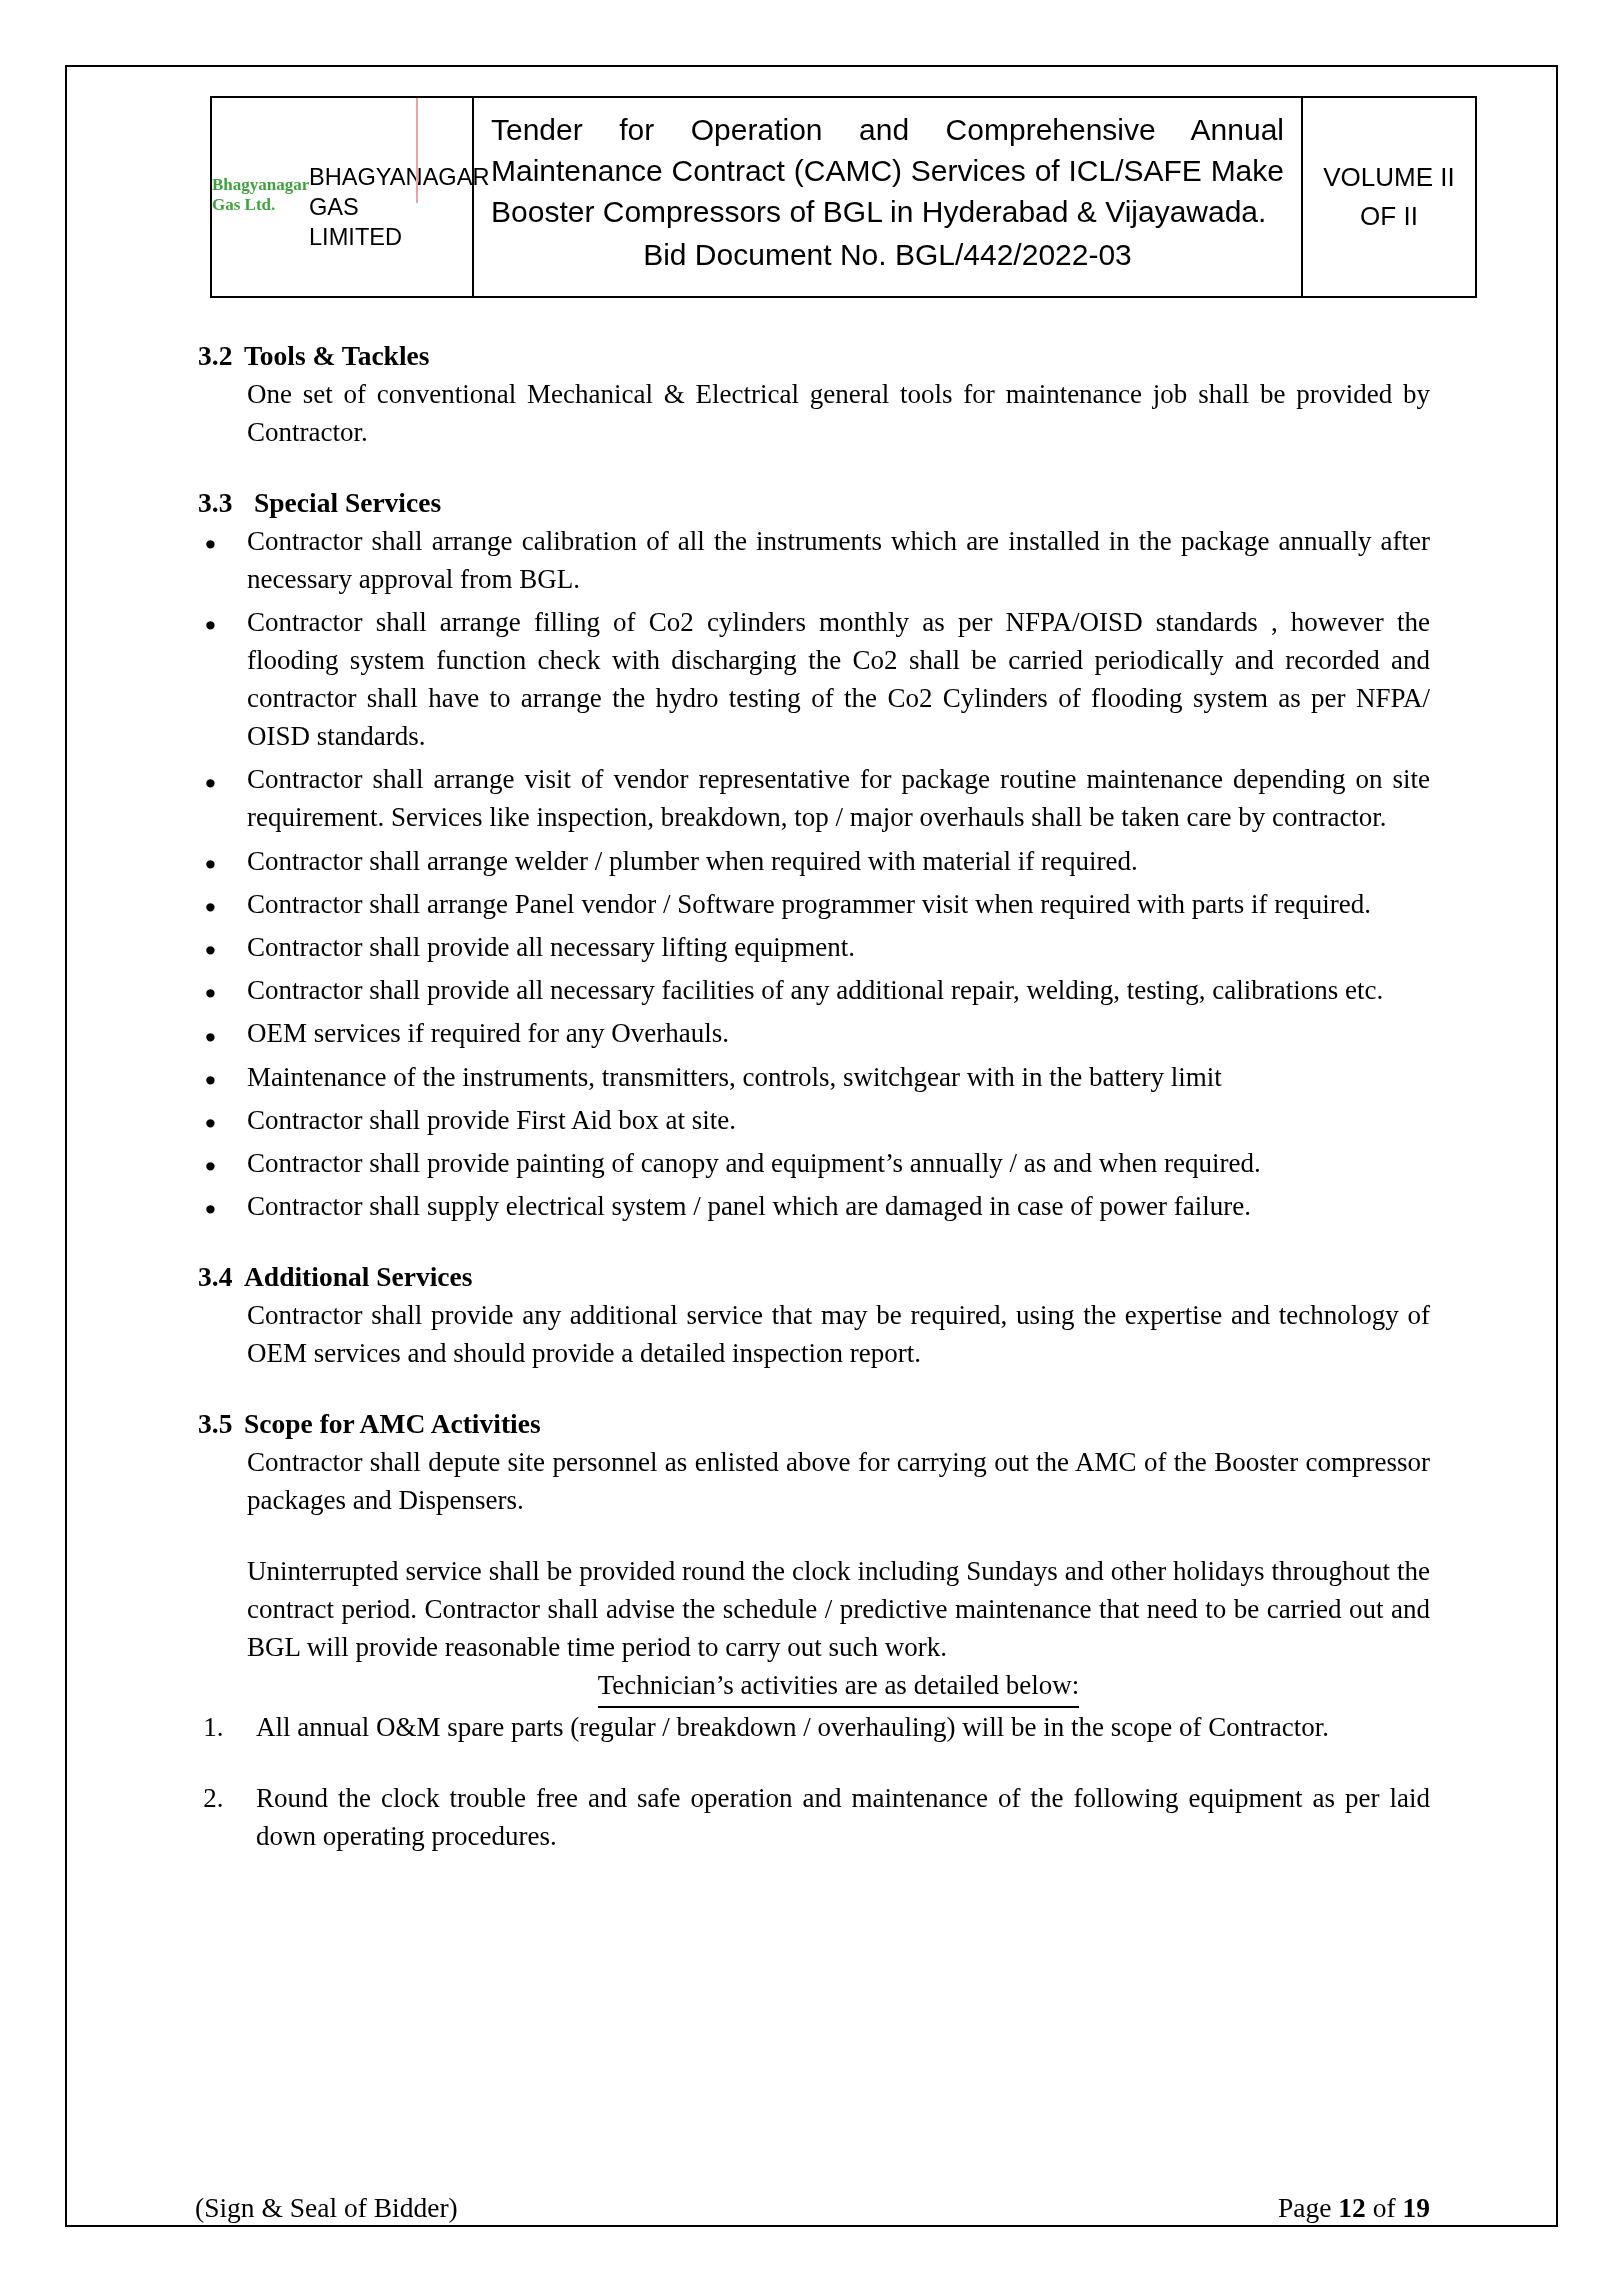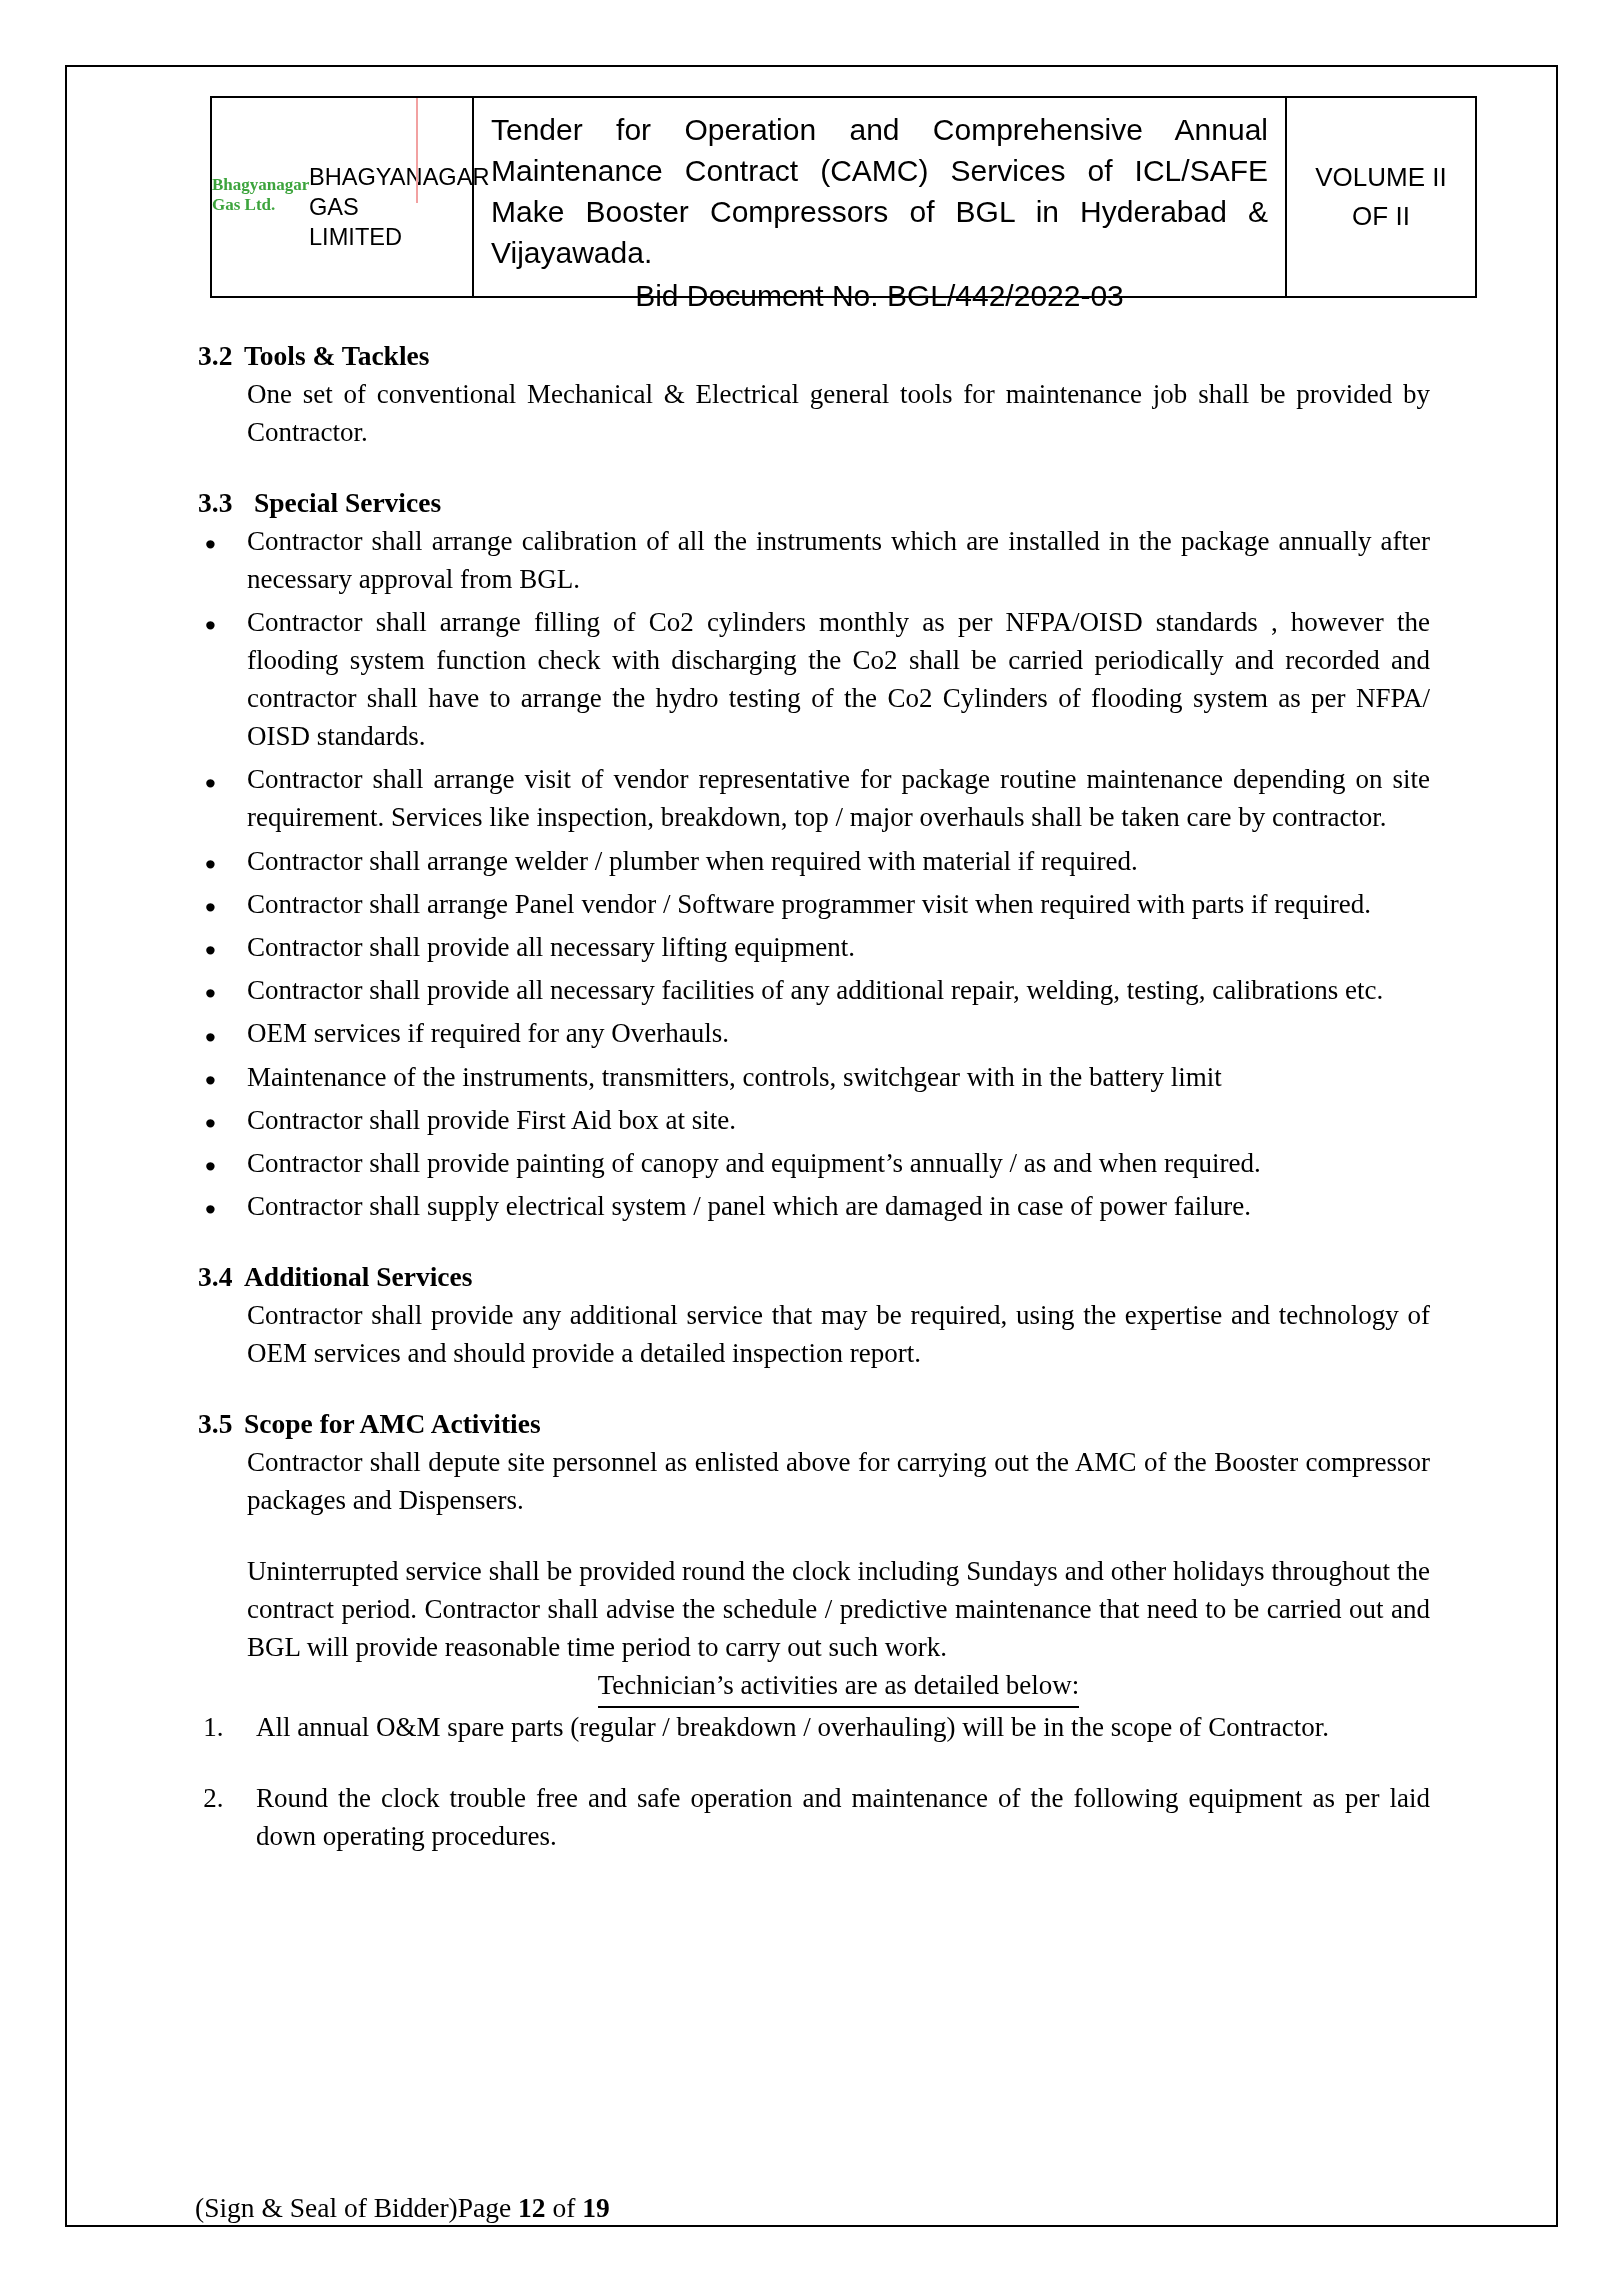--- a/index.html
+++ b/index.html
@@ -15,21 +15,21 @@
   .cell-logo{width:262px;border-right:2.6px solid #000;position:relative;
              display:flex;flex-direction:row;align-items:center;
              font-family:"Liberation Sans",sans-serif;}
   .redline{position:absolute;left:204px;top:0;width:2px;height:105px;background:#f2a1a1;}
   .logo-caption{font-size:17px;font-weight:bold;color:#3da43d;margin-top:-3.9px;font-family:"Liberation Serif",serif;}
   .company{font-size:23.6px;line-height:30px;text-align:left;margin-top:20px;letter-spacing:0px;}
   .cell-title{flex:1;border-right:2.6px solid #000;padding:10.5px 17px 7.9px 17px;
               font-family:"Liberation Sans",sans-serif;display:flex;flex-direction:column;}
   .title-text{font-size:30px;line-height:41px;text-align:justify;}
   .bid-line{font-size:30px;text-align:center;margin-top:6.5px;}
-  .cell-vol{width:188px;display:flex;align-items:center;justify-content:center;
+  .cell-vol{width:172px;display:flex;align-items:center;justify-content:center;
             text-align:center;font-family:"Liberation Sans",sans-serif;
             font-size:26px;line-height:39px;}
 
   
   .content{position:absolute;left:131px;right:126px;top:270px;
            font-size:27px;line-height:38px;}
   .h{font-weight:bold;font-size:27.5px;}
   .mt{margin-top:33px;}
   .hnum{display:inline-block;min-width:46px;}
   .hnum.wide{min-width:56px;}
@@ -37,21 +37,21 @@
   .bullets{margin:0;padding:0;list-style:none;}
   .bullet{position:relative;padding-left:49px;text-align:justify;margin-bottom:5.2px;}
   .dot{position:absolute;left:6.5px;top:3.3px;font-size:19.6px;}
   .numitem{position:relative;padding-left:58px;text-align:justify;}
   .inum{position:absolute;left:5.2px;top:0;}
   .uwrap{margin-left:49px;text-align:center;}
   .underlined{display:inline-block;border-bottom:2.6px solid #000;padding-bottom:2px;}
 
   
   .footer{position:absolute;left:128px;right:126px;bottom:1.3px;
-          display:flex;justify-content:flex-start;align-items:flex-end;font-size:27.5px;}
+          display:flex;justify-content:space-between;align-items:flex-end;font-size:27.5px;}
   .pageno b{font-weight:bold;}
 </style>
 </head>
 <body>
 
 <div class="page">
   <div class="frame">
 
     <div class="htable">
       <div class="cell cell-logo">

